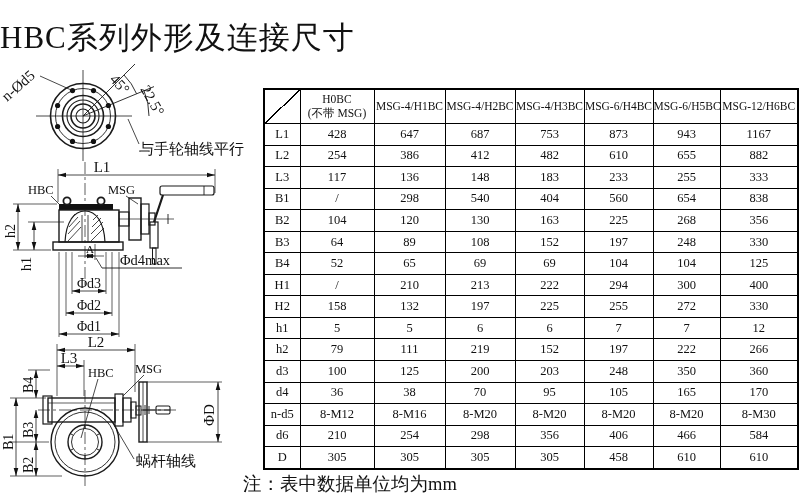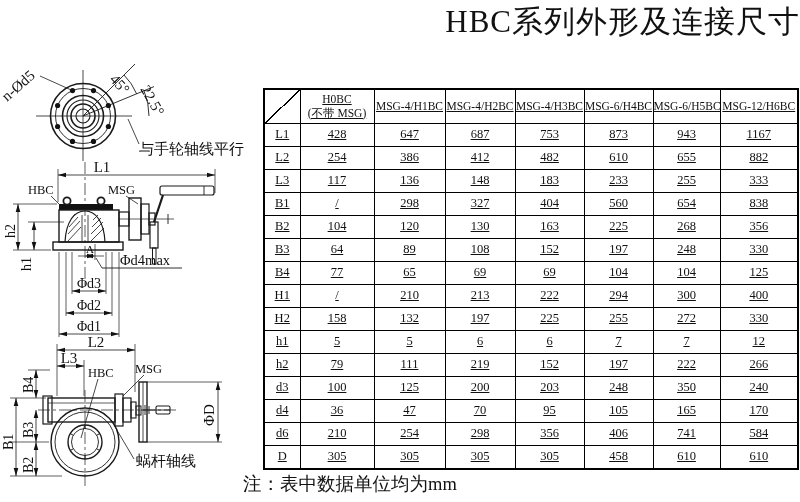--- a/index.html
+++ b/index.html
@@ -1,30 +1,30 @@
 <!DOCTYPE html>
 <html><head>
 <meta charset="utf-8">
 <style>
   html,body{margin:0;padding:0;background:#fff;}
   .page{position:relative;width:800px;height:502px;background:#fff;overflow:hidden;
         font-family:"Liberation Serif","DejaVu Serif",serif;color:#111;}
-  .title{position:absolute;top:1px;left:0;width:100%;text-align:right;margin:0;
+  .title{position:absolute;top:17px;left:0;width:100%;text-align:left;margin:0;
          font-size:31px;font-weight:400;letter-spacing:1px;}
   .drawing{position:absolute;}
   .d1{left:2px;top:56px;}
   .d2{left:2px;top:160px;}
   .d3{left:2px;top:336px;}
   .drawing line,.drawing path,.drawing rect,.drawing circle{stroke:#1a1a1a;fill:none;}
   .drawing .fill{fill:#111;stroke:none;}
   .drawing .wfill{fill:#fff;}
   .drawing text{font-family:"Liberation Serif","DejaVu Serif",serif;fill:#111;stroke:none;}
   .tbl-wrap{position:absolute;left:263px;top:88px;}
   table.dim{border-collapse:collapse;table-layout:fixed;width:534px;height:382px;
-            font-size:12.5px;text-align:center;border:2px solid #000;text-decoration:underline;}
+            font-size:12.5px;text-align:center;border:2px solid #000;}
   table.dim th,table.dim td{border:1px solid #000;padding:0;font-weight:400;
             white-space:nowrap;overflow:hidden;}
   table.dim thead th{height:33px;font-size:11.5px;line-height:1.18;}
   table.dim tbody td{height:19px;}
   th.corner{background:linear-gradient(to bottom right,
             #fff 48.6%,#000 48.6%,#000 51.4%,#fff 51.4%);}
   .note{position:absolute;left:243px;top:471px;font-size:18.5px;}
 </style>
 </head>
 <body>
@@ -300,21 +300,21 @@
             <td>148</td>
             <td>183</td>
             <td>233</td>
             <td>255</td>
             <td>333</td>
           </tr>
           <tr>
             <td>B1</td>
             <td>/</td>
             <td>298</td>
-            <td>327</td>
+            <td>540</td>
             <td>404</td>
             <td>560</td>
             <td>654</td>
             <td>838</td>
           </tr>
           <tr>
             <td>B2</td>
             <td>104</td>
             <td>120</td>
             <td>130</td>
@@ -328,21 +328,21 @@
             <td>64</td>
             <td>89</td>
             <td>108</td>
             <td>152</td>
             <td>197</td>
             <td>248</td>
             <td>330</td>
           </tr>
           <tr>
             <td>B4</td>
-            <td>77</td>
+            <td>52</td>
             <td>65</td>
             <td>69</td>
             <td>69</td>
             <td>104</td>
             <td>104</td>
             <td>125</td>
           </tr>
           <tr>
             <td>H1</td>
             <td>/</td>
@@ -384,40 +384,50 @@
             <td>266</td>
           </tr>
           <tr>
             <td>d3</td>
             <td>100</td>
             <td>125</td>
             <td>200</td>
             <td>203</td>
             <td>248</td>
             <td>350</td>
-            <td>240</td>
+            <td>360</td>
           </tr>
           <tr>
             <td>d4</td>
             <td>36</td>
-            <td>47</td>
+            <td>38</td>
             <td>70</td>
             <td>95</td>
             <td>105</td>
             <td>165</td>
             <td>170</td>
+          </tr>
+          <tr>
+            <td>n-d5</td>
+            <td>8-M12</td>
+            <td>8-M16</td>
+            <td>8-M20</td>
+            <td>8-M20</td>
+            <td>8-M20</td>
+            <td>8-M20</td>
+            <td>8-M30</td>
           </tr>
           <tr>
             <td>d6</td>
             <td>210</td>
             <td>254</td>
             <td>298</td>
             <td>356</td>
             <td>406</td>
-            <td>741</td>
+            <td>466</td>
             <td>584</td>
           </tr>
           <tr>
             <td>D</td>
             <td>305</td>
             <td>305</td>
             <td>305</td>
             <td>305</td>
             <td>458</td>
             <td>610</td>

